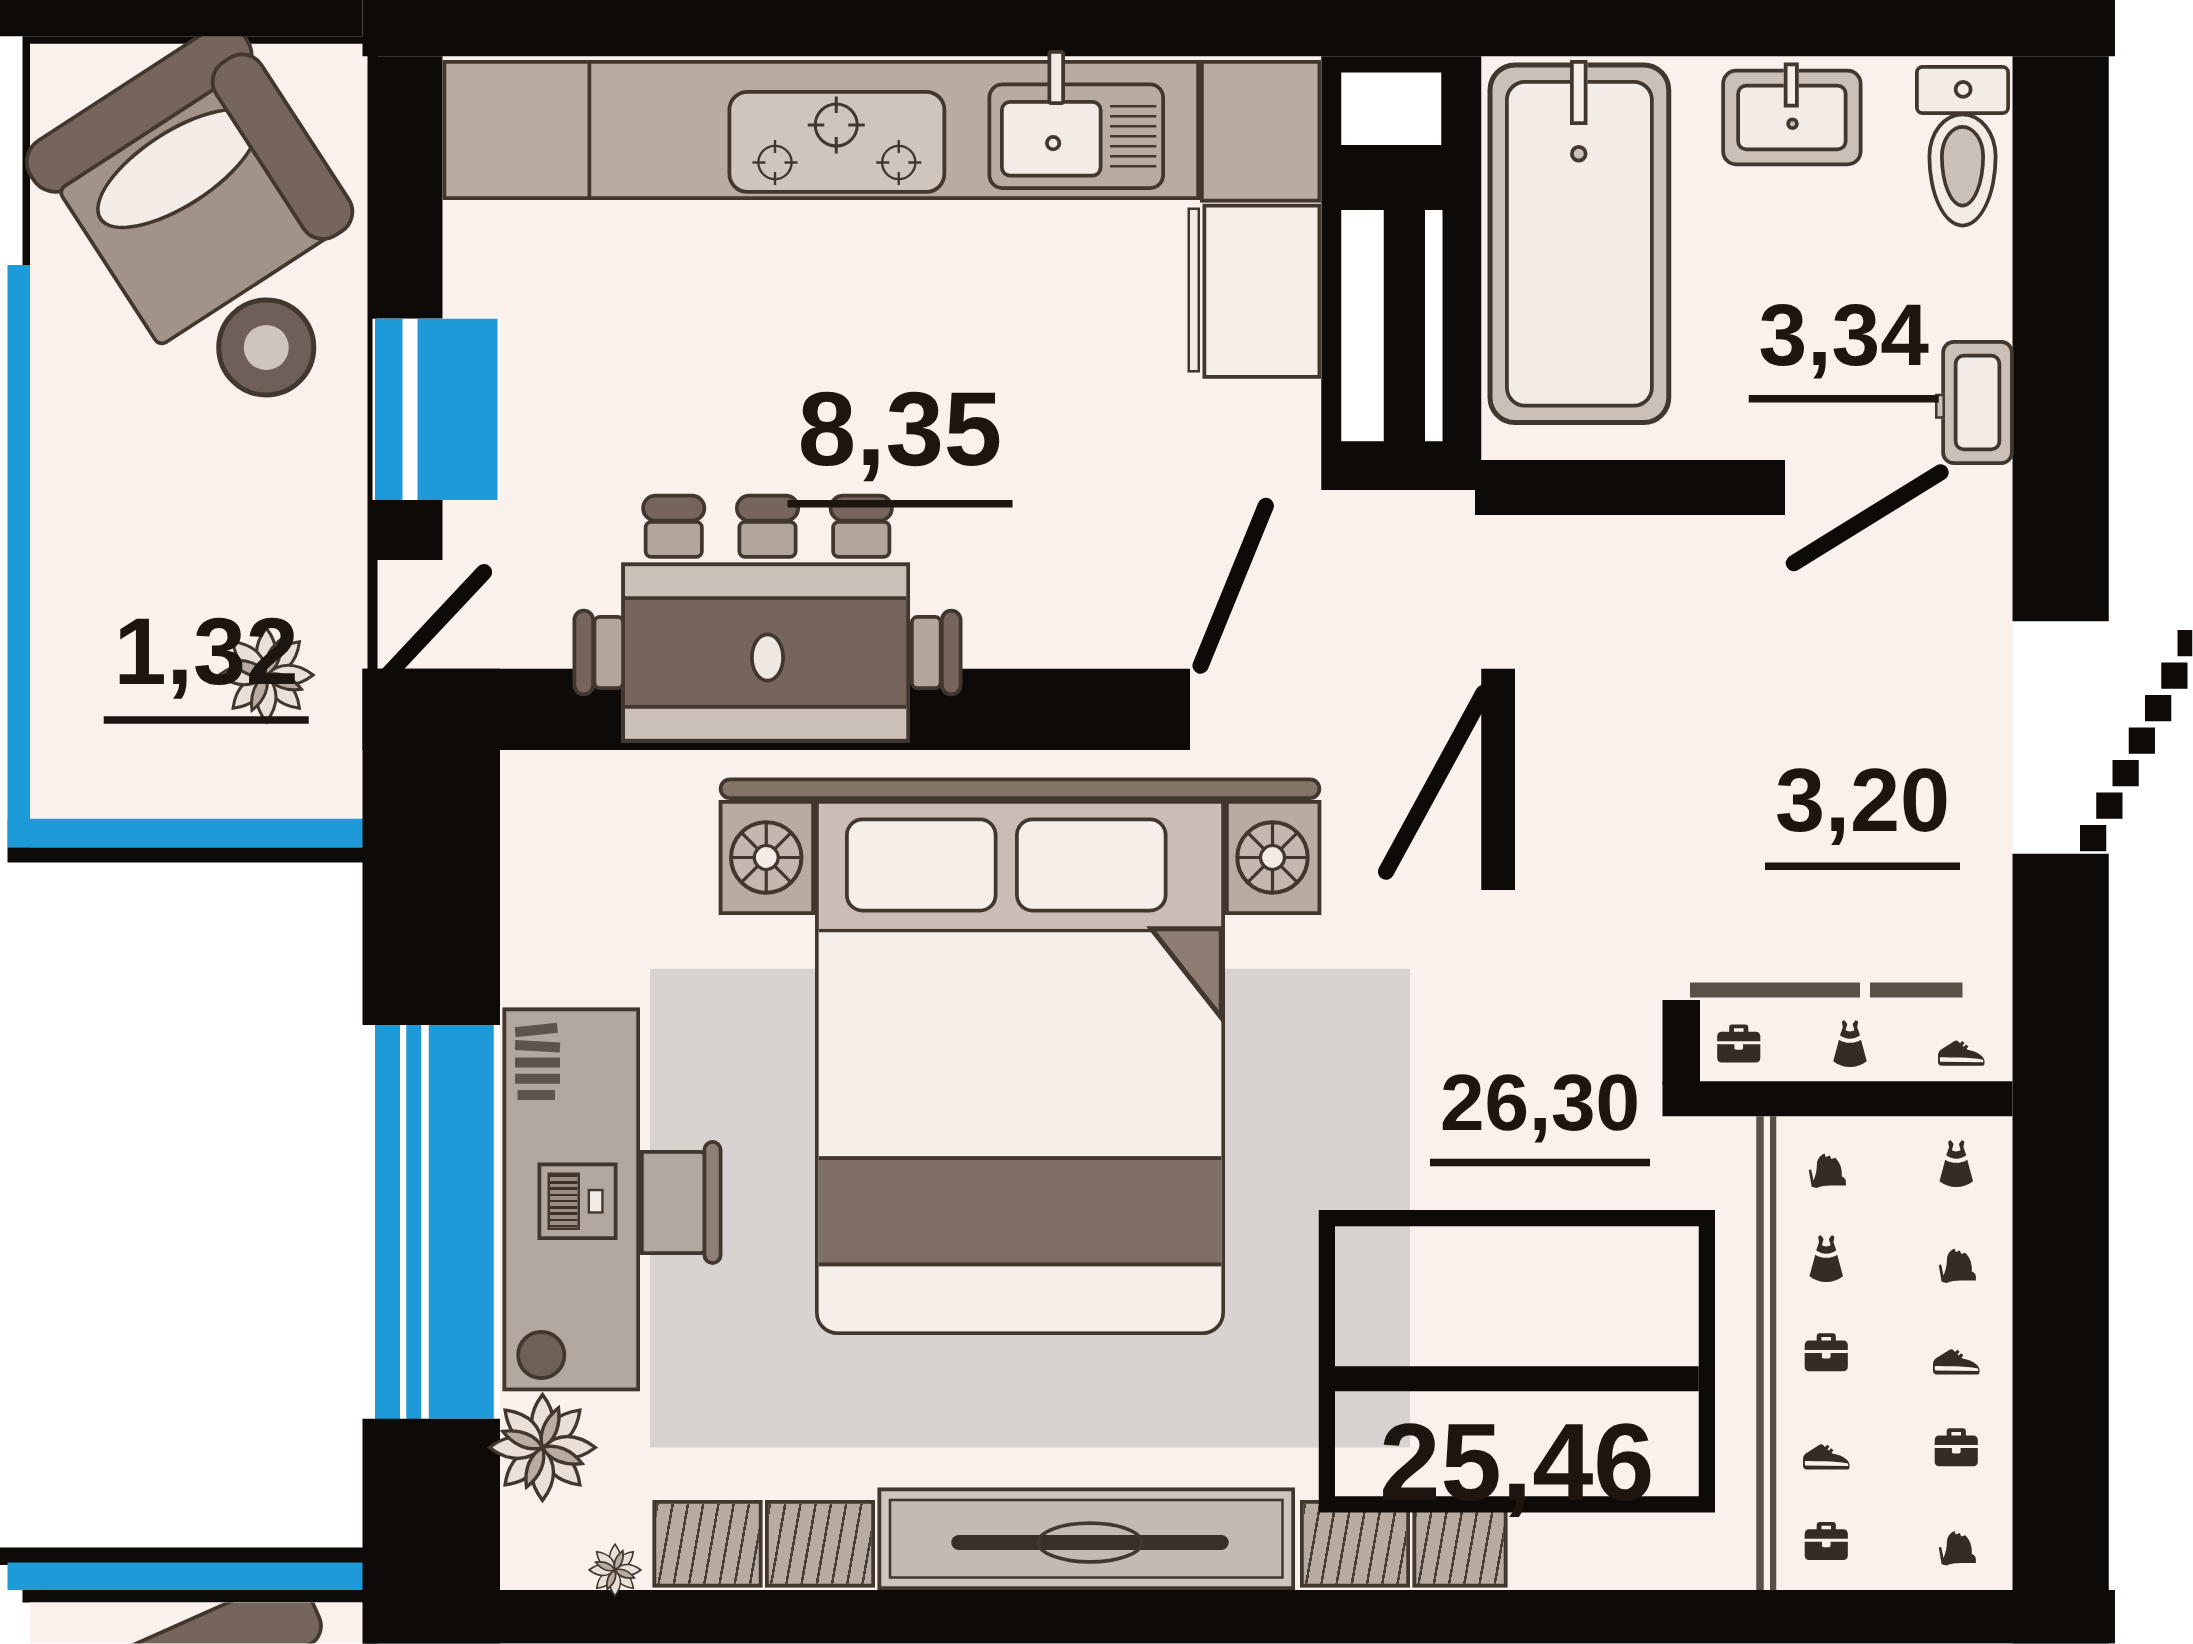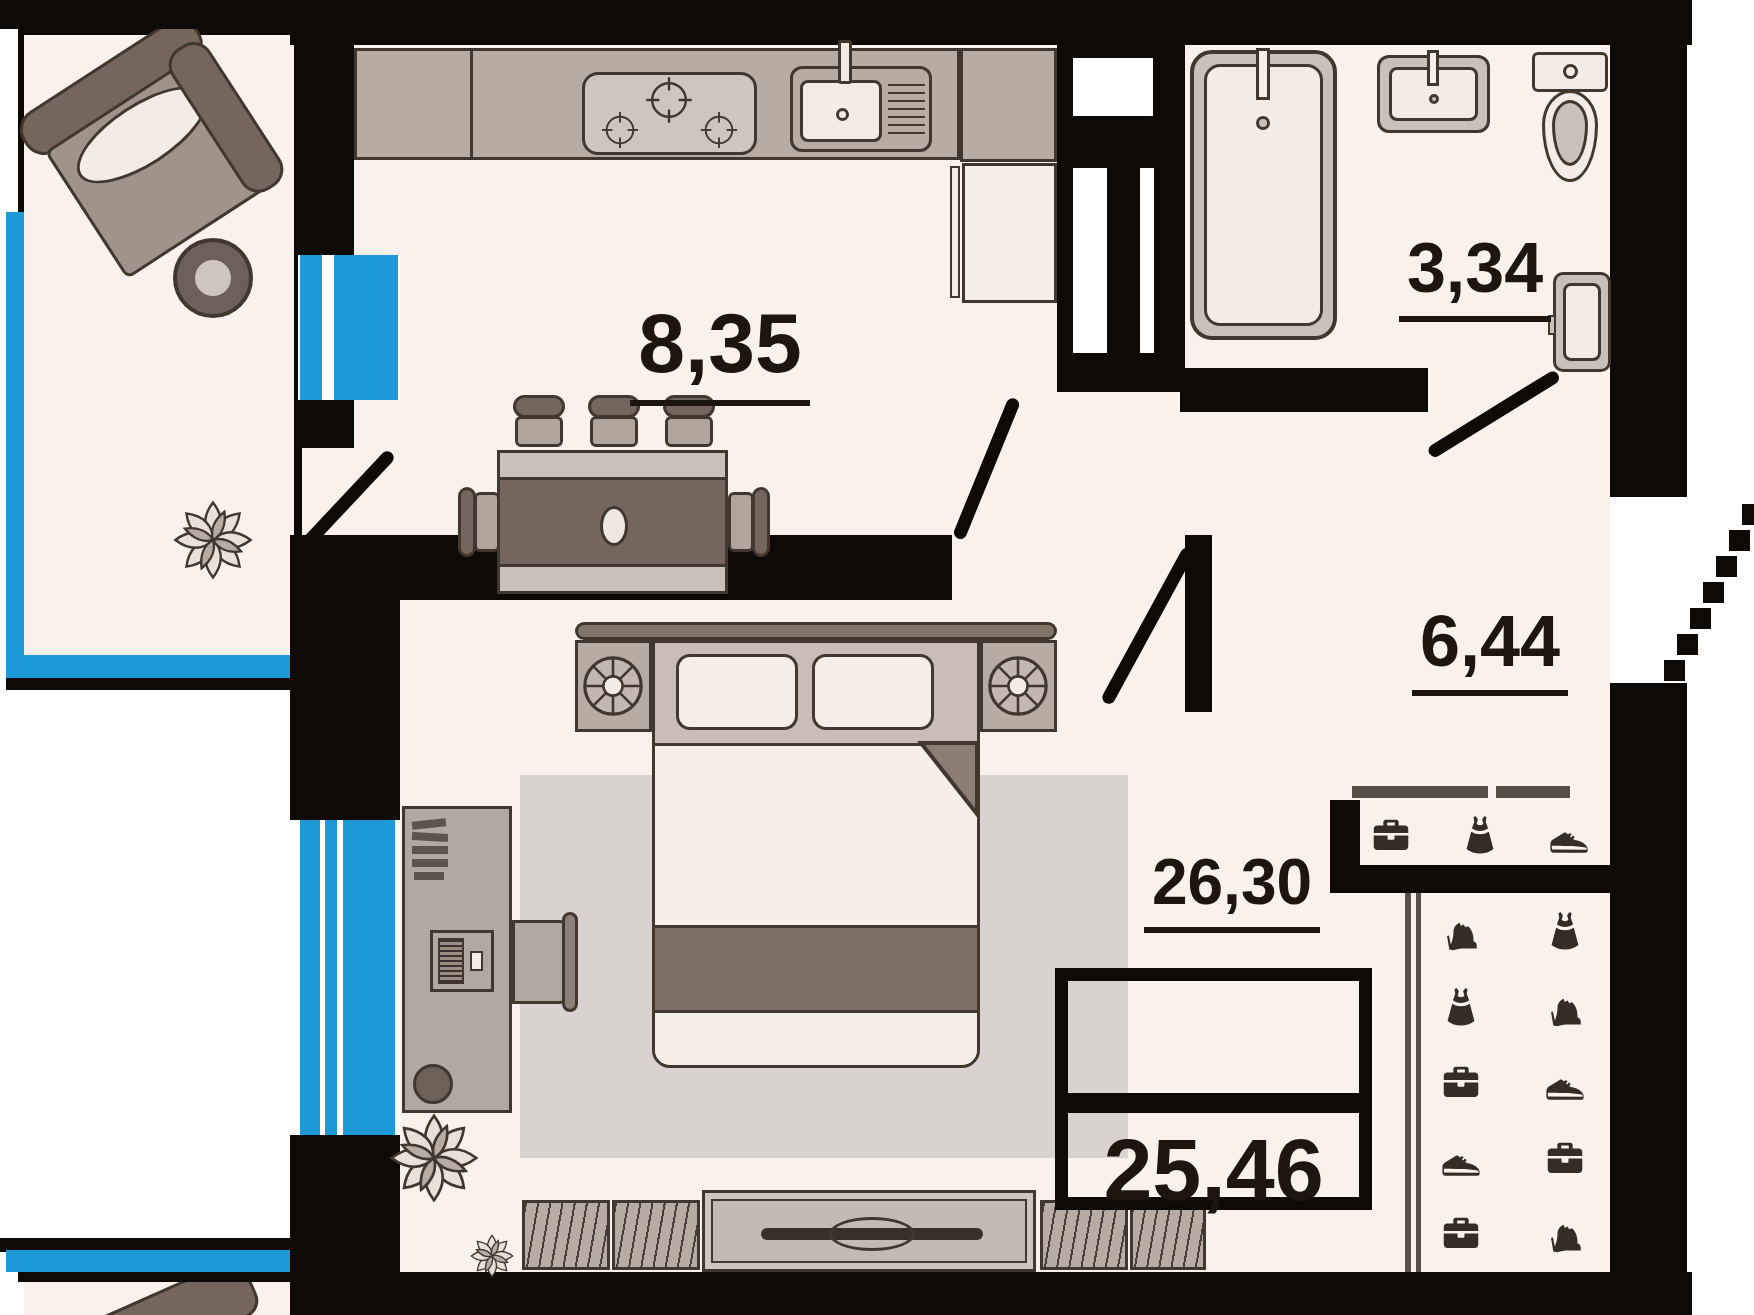--- a/index.html
+++ b/index.html
@@ -105,20 +105,23 @@
       <div class="fwhite" style="left:28px;top:50px;width:150px;height:62px;border-radius:50%;"></div>
       <div class="bar" style="left:160px;top:28px;width:46px;height:168px;border-radius:20px;"></div>
     </div>
 
     <div style="left:173px;top:238px;width:80px;height:80px;border-radius:50%;background:#6e6058;border:4px solid #42372e;">
       <div style="left:18px;top:18px;width:36px;height:36px;border-radius:50%;background:#cfc5bc;"></div>
     </div>
     <svg class="abs" style="left:173px;top:500px;" width="80" height="80">
         <use href="#plant-icon"></use>
       </svg>
+    <div class="rlabel" style="left:60px;top:478px;width:210px;font-size:76px;">
+      <span>1,32</span>
+    </div>
   </div>
 
   <div class="wall" style="left:0;top:0;width:290px;height:29px;"></div>
   <div class="wall" style="left:290px;top:0;width:1402px;height:45px;"></div>
   <div class="wall" style="left:298px;top:45px;width:56px;height:210px;"></div>
   <div class="whitebg" style="left:298px;top:255px;width:102px;height:145px;"></div>
   <div class="blue" style="left:300px;top:255px;width:22px;height:145px;"></div>
   <div class="blue" style="left:334px;top:255px;width:64px;height:145px;"></div>
   <div class="wall" style="left:298px;top:400px;width:56px;height:48px;"></div>
   <div class="wall" style="left:290px;top:535px;width:110px;height:285px;"></div>
@@ -264,21 +267,21 @@
     </div>
     <div class="hatch" style="left:1040px;top:1200px;width:88px;height:70px;"></div>
     <div class="hatch" style="left:1130px;top:1200px;width:76px;height:70px;"></div>
     <div class="rlabel" style="left:1132px;top:845px;width:200px;font-size:64px;">
       <span>26,30</span>
     </div>
   </div>
 
   <div style="left:0;top:0;">
     <div class="rlabel" style="left:1390px;top:600px;width:200px;font-size:72px;">
-      <span>6,44</span>
+      <span>3,20</span>
     </div>
 
     <div class="rail" style="left:1352px;top:786px;width:136px;height:12px;"></div>
     <div class="rail" style="left:1496px;top:786px;width:74px;height:12px;"></div>
     <div class="icon-row" style="left:1368px;top:806px;width:224px;height:58px;justify-content:space-between;">
         <svg class="w-icon" viewBox="0 0 24 24">
           <use href="#briefcase-icon"></use>
         </svg>
         <svg class="w-icon" viewBox="0 0 24 24">
           <use href="#dress-icon"></use>

